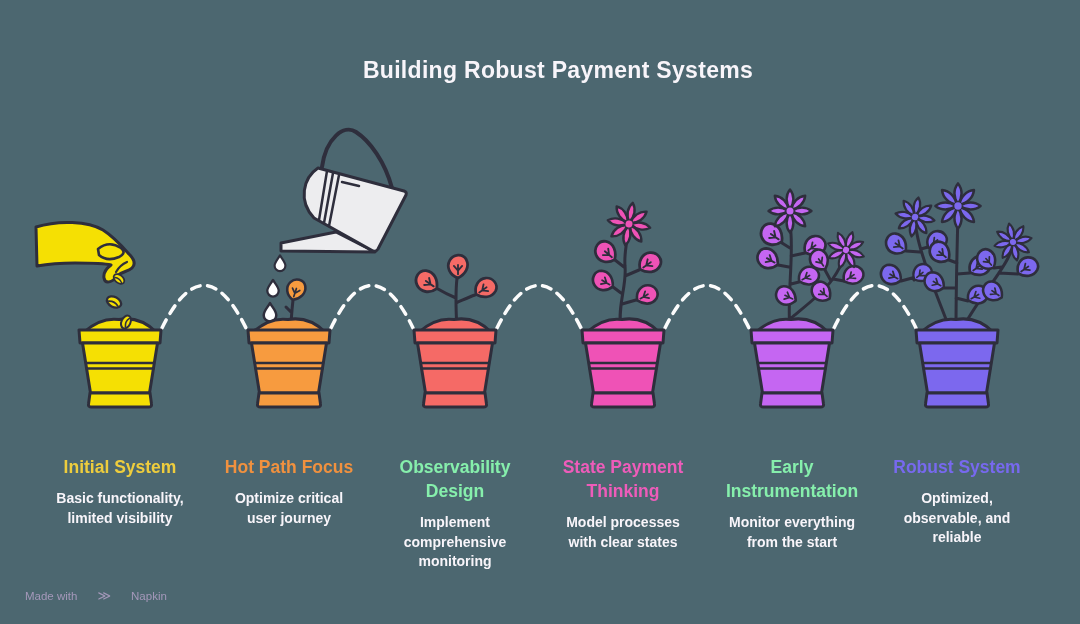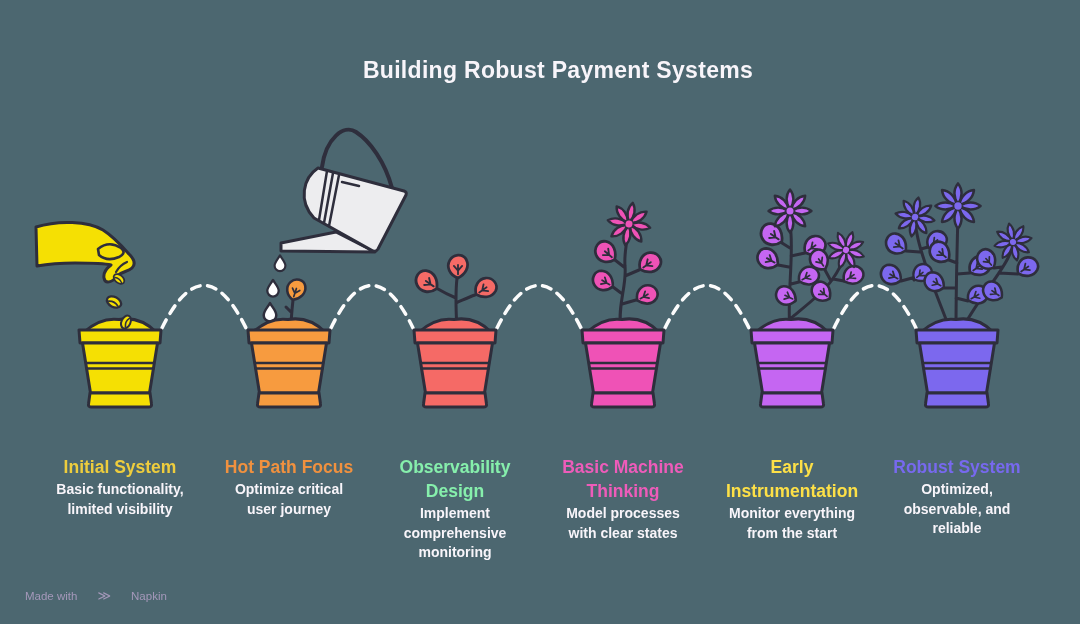--- a/index.html
+++ b/index.html
@@ -20,21 +20,21 @@
     padding-left:18px;
   }
   svg.scene{position:absolute;inset:0;}
   .ol{stroke:var(--outline);stroke-linejoin:round;stroke-linecap:round;}
   .labels{position:absolute;inset:0;pointer-events:none;}
   .label{position:absolute;top:455px;width:180px;text-align:center;}
   .label .heading{
     font-size:17.5px;font-weight:bold;line-height:24px;white-space:pre-line;
   }
   .label .desc{
-    margin-top:1px;font-size:14px;font-weight:600;line-height:19.5px;
+    margin-top:10px;font-size:14px;font-weight:600;line-height:19.5px;
     color:var(--text-light);white-space:pre-line;
   }
   .watermark{
     position:absolute;left:25px;top:589px;display:flex;align-items:center;gap:20px;
     font-size:11.5px;color:var(--watermark);opacity:.85;
   }
   .watermark .logo{font-size:13px;line-height:1;}
 </style>
 </head>
 <body>
@@ -200,27 +200,27 @@
 user journey</div>
     </div>
     <div class="label" style="left:365px">
       <div class="heading" style="color: #86efac;">Observability
 Design</div>
       <div class="desc">Implement
 comprehensive
 monitoring</div>
     </div>
     <div class="label" style="left:533px">
-      <div class="heading" style="color: rgb(238, 92, 186);">Basic Machine
+      <div class="heading" style="color: rgb(238, 92, 186);">State Payment
 Thinking</div>
       <div class="desc">Model processes
 with clear states</div>
     </div>
     <div class="label" style="left:702px">
-      <div class="heading" style="color: #fde047;">Early
+      <div class="heading" style="color: #86efac;">Early
 Instrumentation</div>
       <div class="desc">Monitor everything
 from the start</div>
     </div>
     <div class="label" style="left:867px">
       <div class="heading" style="color: rgb(119, 105, 238);">Robust System</div>
       <div class="desc">Optimized,
 observable, and
 reliable</div>
     </div>

